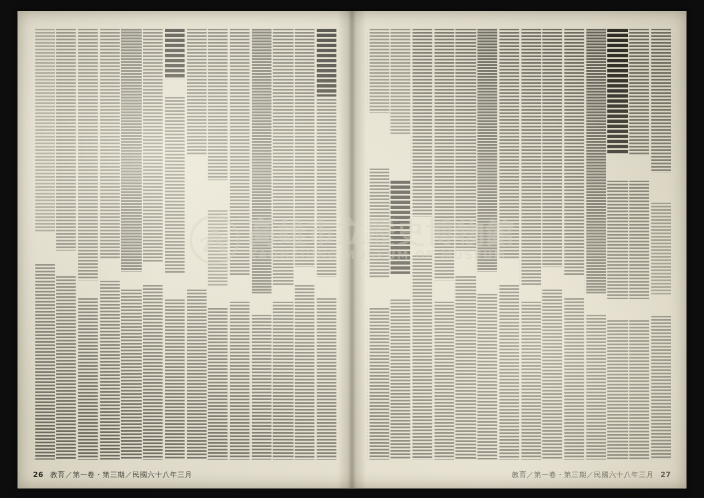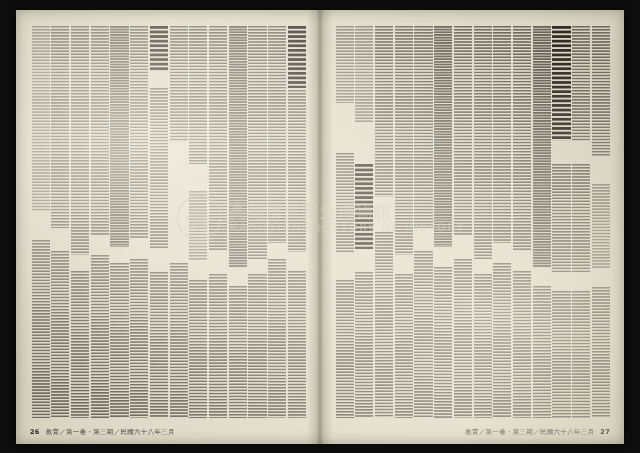--- a/index.html
+++ b/index.html
@@ -186,21 +186,21 @@
     position: relative;
   }
   #wm-logo svg { display: block; }
   #wm-text {
     display: flex;
     flex-direction: column;
     justify-content: center;
     line-height: 1.05;
   }
   .wm-cn {
-    font-size: 17px;
+    font-size: 26px;
     font-weight: bold;
     color: #d8d4c4;
     letter-spacing: 1px;
     text-shadow: 0 0 1px rgba(255,255,255,0.5);
     white-space: nowrap;
   }
   .wm-en {
     font-size: 10.5px;
     font-weight: bold;
     color: #d8d4c4;
@@ -571,18 +571,18 @@
     <div id="watermark">
       <div id="wm-logo">
         <svg width="46" height="46" viewBox="0 0 46 46" aria-hidden="true">
           <circle cx="23" cy="23" r="21.5" fill="none" stroke="#d8d4c4" stroke-width="2.4"></circle>
           <path d="M23 8 L12 34 L18 34 L23 20 L28 34 L34 34 Z" fill="#d8d4c4"></path>
           <path d="M10 24 Q23 16 36 24" fill="none" stroke="#d8d4c4" stroke-width="2.2"></path>
         </svg>
       </div>
       <div id="wm-text">
         <div class="wm-cn">高雄市立歷史博物館</div>
-        <div class="wm-en">KAOHSIUNG HISTORY OF HISTORY</div>
+        <div class="wm-en">KAOHSIUNG MUSEUM OF MUSEUM</div>
       </div>
     </div>
 
   </div>
 </div>
 
 </body></html>

